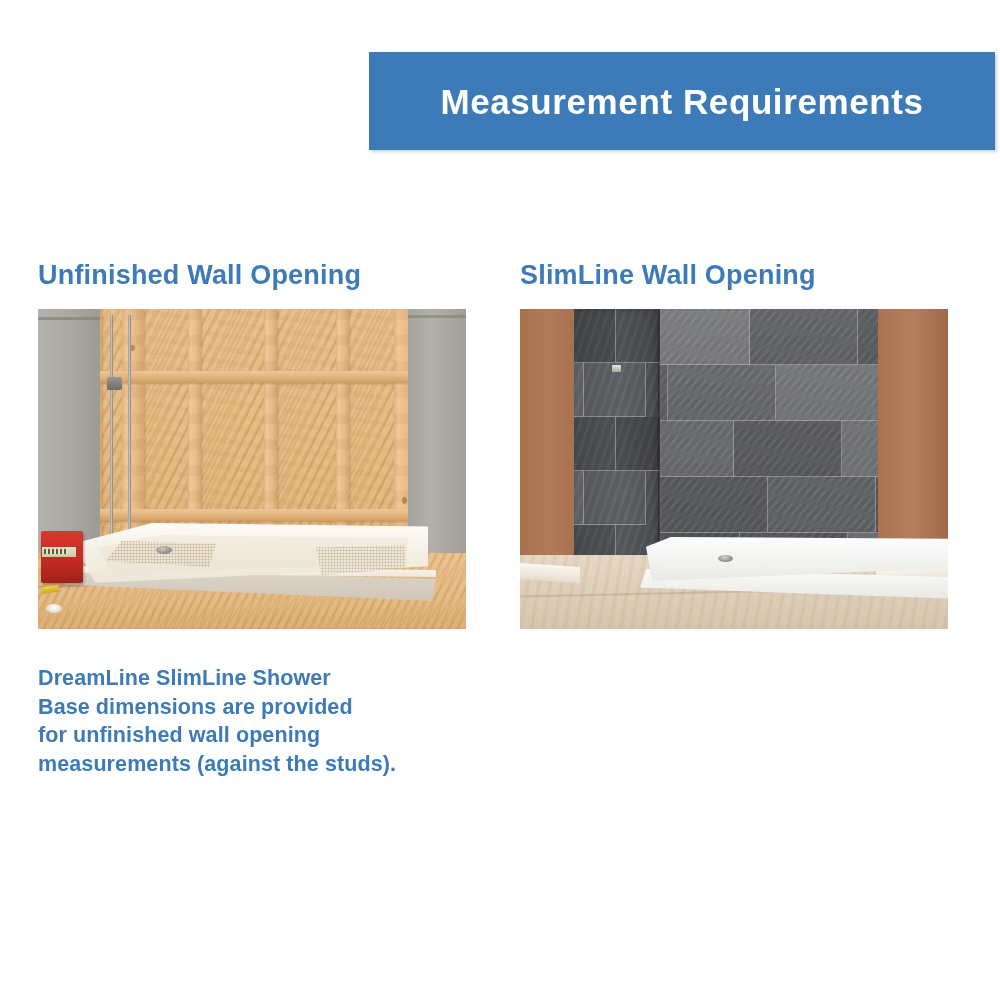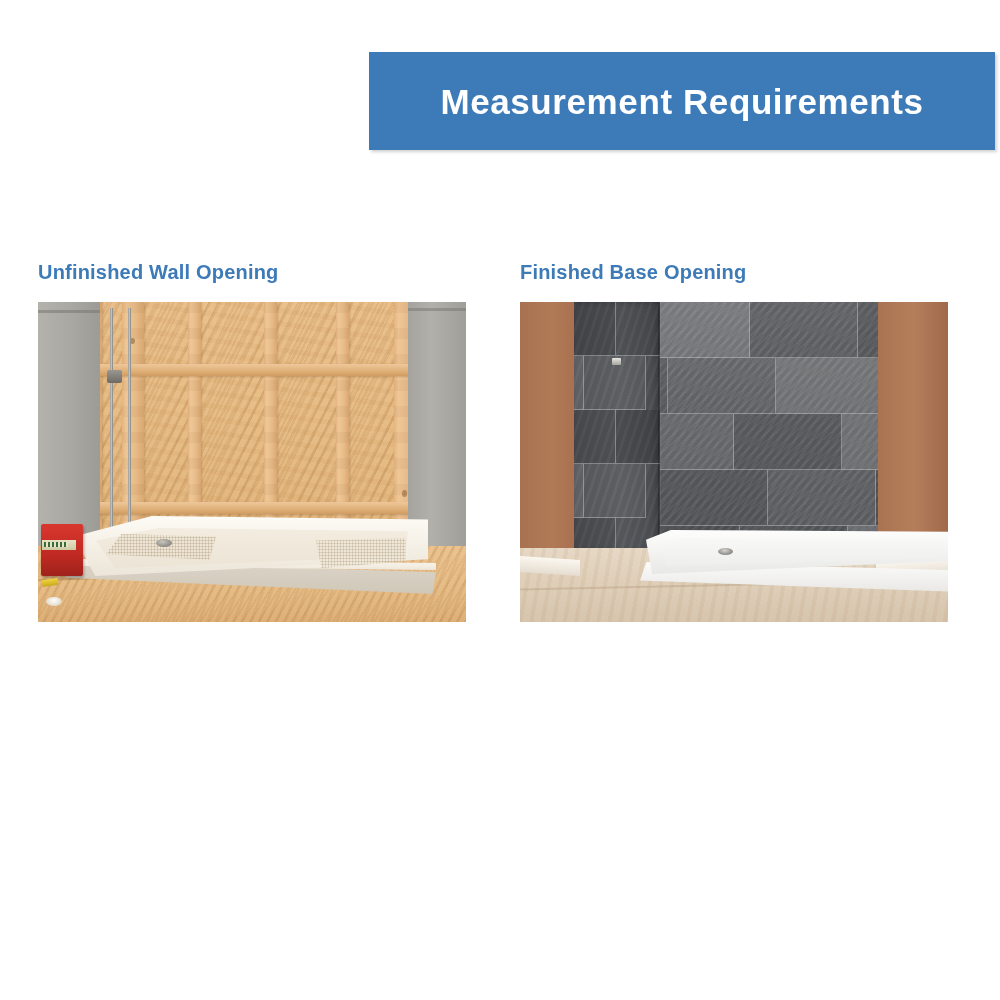--- a/index.html
+++ b/index.html
@@ -39,21 +39,21 @@
     white-space: nowrap;
   }
 
   
   .panel { position: absolute; }
   #panel-left  { left: 38px;  top: 262px; width: 430px; }
   #panel-right { left: 520px; top: 262px; width: 430px; }
 
   .panel-heading {
     color: #3d7ab8;
-    font-size: 20px;
+    font-size: 27px;
     font-weight: bold;
     letter-spacing: 0.2px;
     line-height: 1;
     margin: 0 0 20px 0;
     white-space: nowrap;
   }
 
   .photo-frame {
     position: relative;
     width: 428px;
@@ -365,25 +365,29 @@
     <div class="lp lp-base-texture2"></div>
     <div class="lp lp-drain"></div>
 
     <div class="lp lp-toolbox">
       <span class="lp-toolbox-label"></span>
     </div>
     <div class="lp lp-level"></div>
     <div class="lp lp-tape"></div>
   </div>
 
+  <div class="panel-caption">DreamLine SlimLine Shower
+Base dimensions are provided
+for unfinished wall opening
+measurements (against the studs).</div>
 </div>
 
 <div class="panel" id="panel-right">
 
-  <div class="panel-heading">Finished Base Opening</div>
+  <div class="panel-heading">SlimLine Wall Opening</div>
 
   <div class="photo-frame" style="background:#ac7352;">
 
     <div class="rp rp-tile-back">
 
       <span class="tile v1" style="left:-40px; top:0px;   width:108px; height:56px;"></span>
       <span class="tile v3" style="left:68px;  top:0px;   width:108px; height:56px;"></span>
       <span class="tile v2" style="left:176px; top:0px;   width:108px; height:56px;"></span>
       <span class="tile v4" style="left:284px; top:0px;   width:108px; height:56px;"></span>
 

